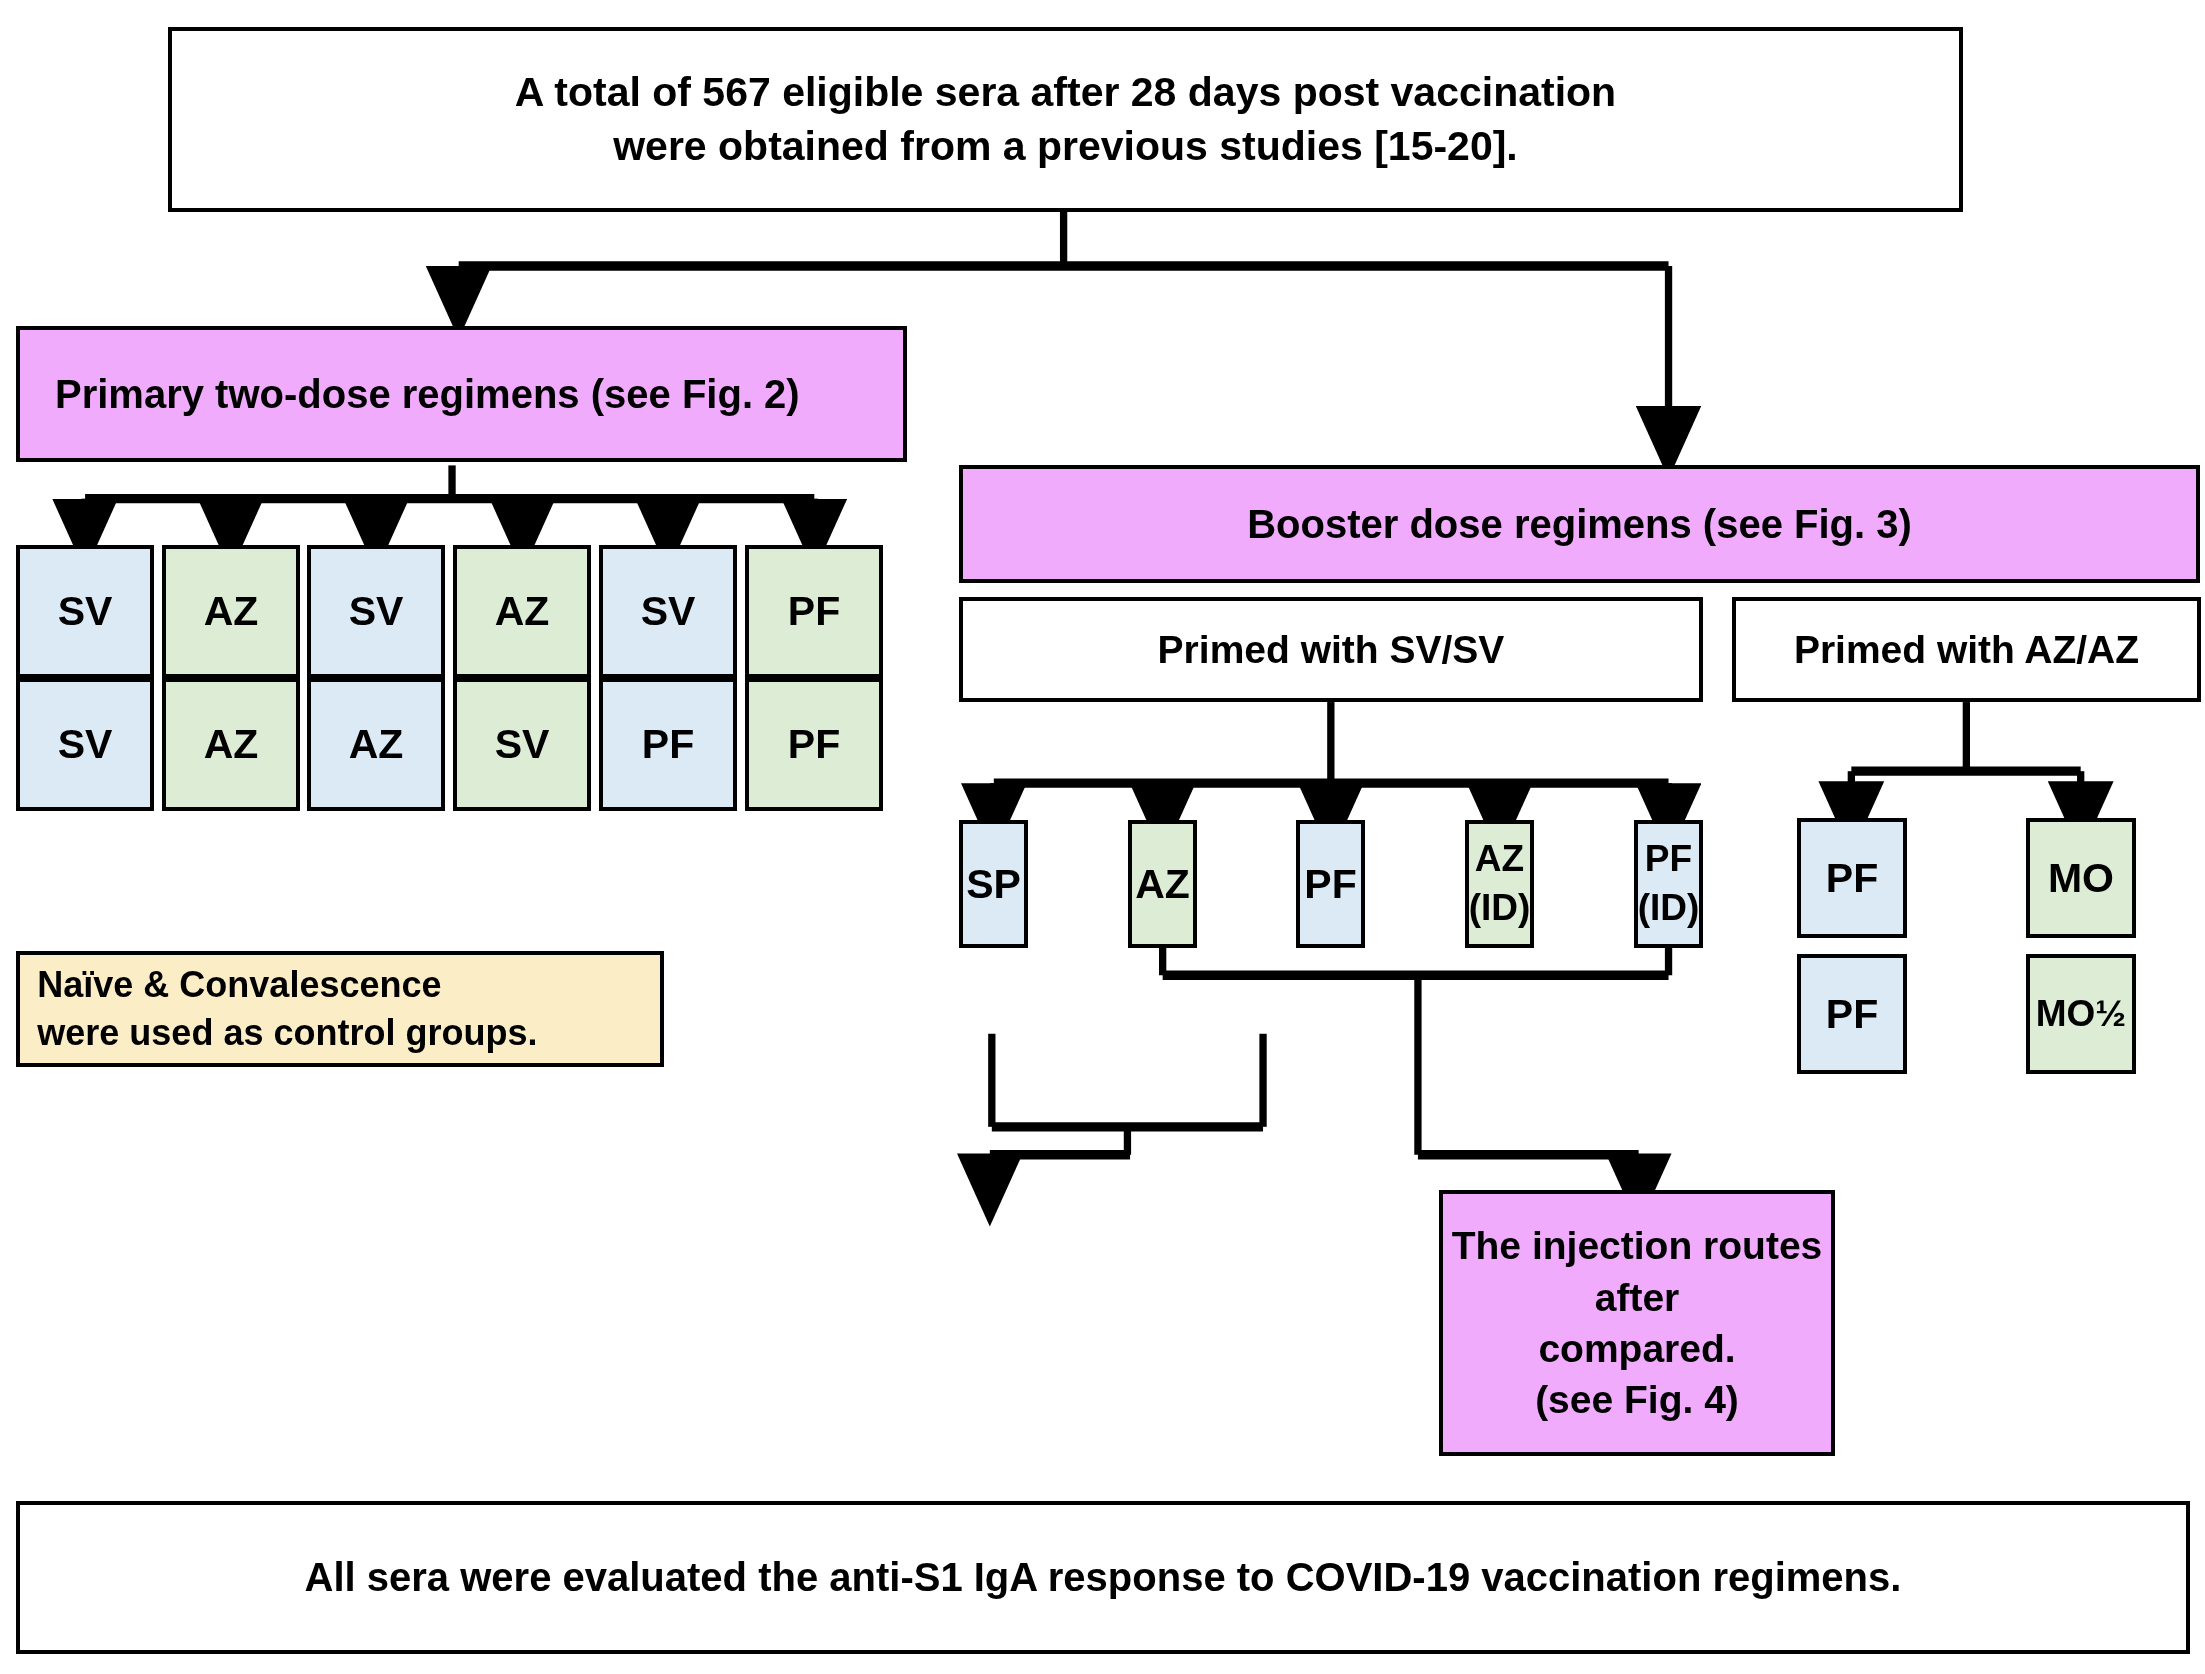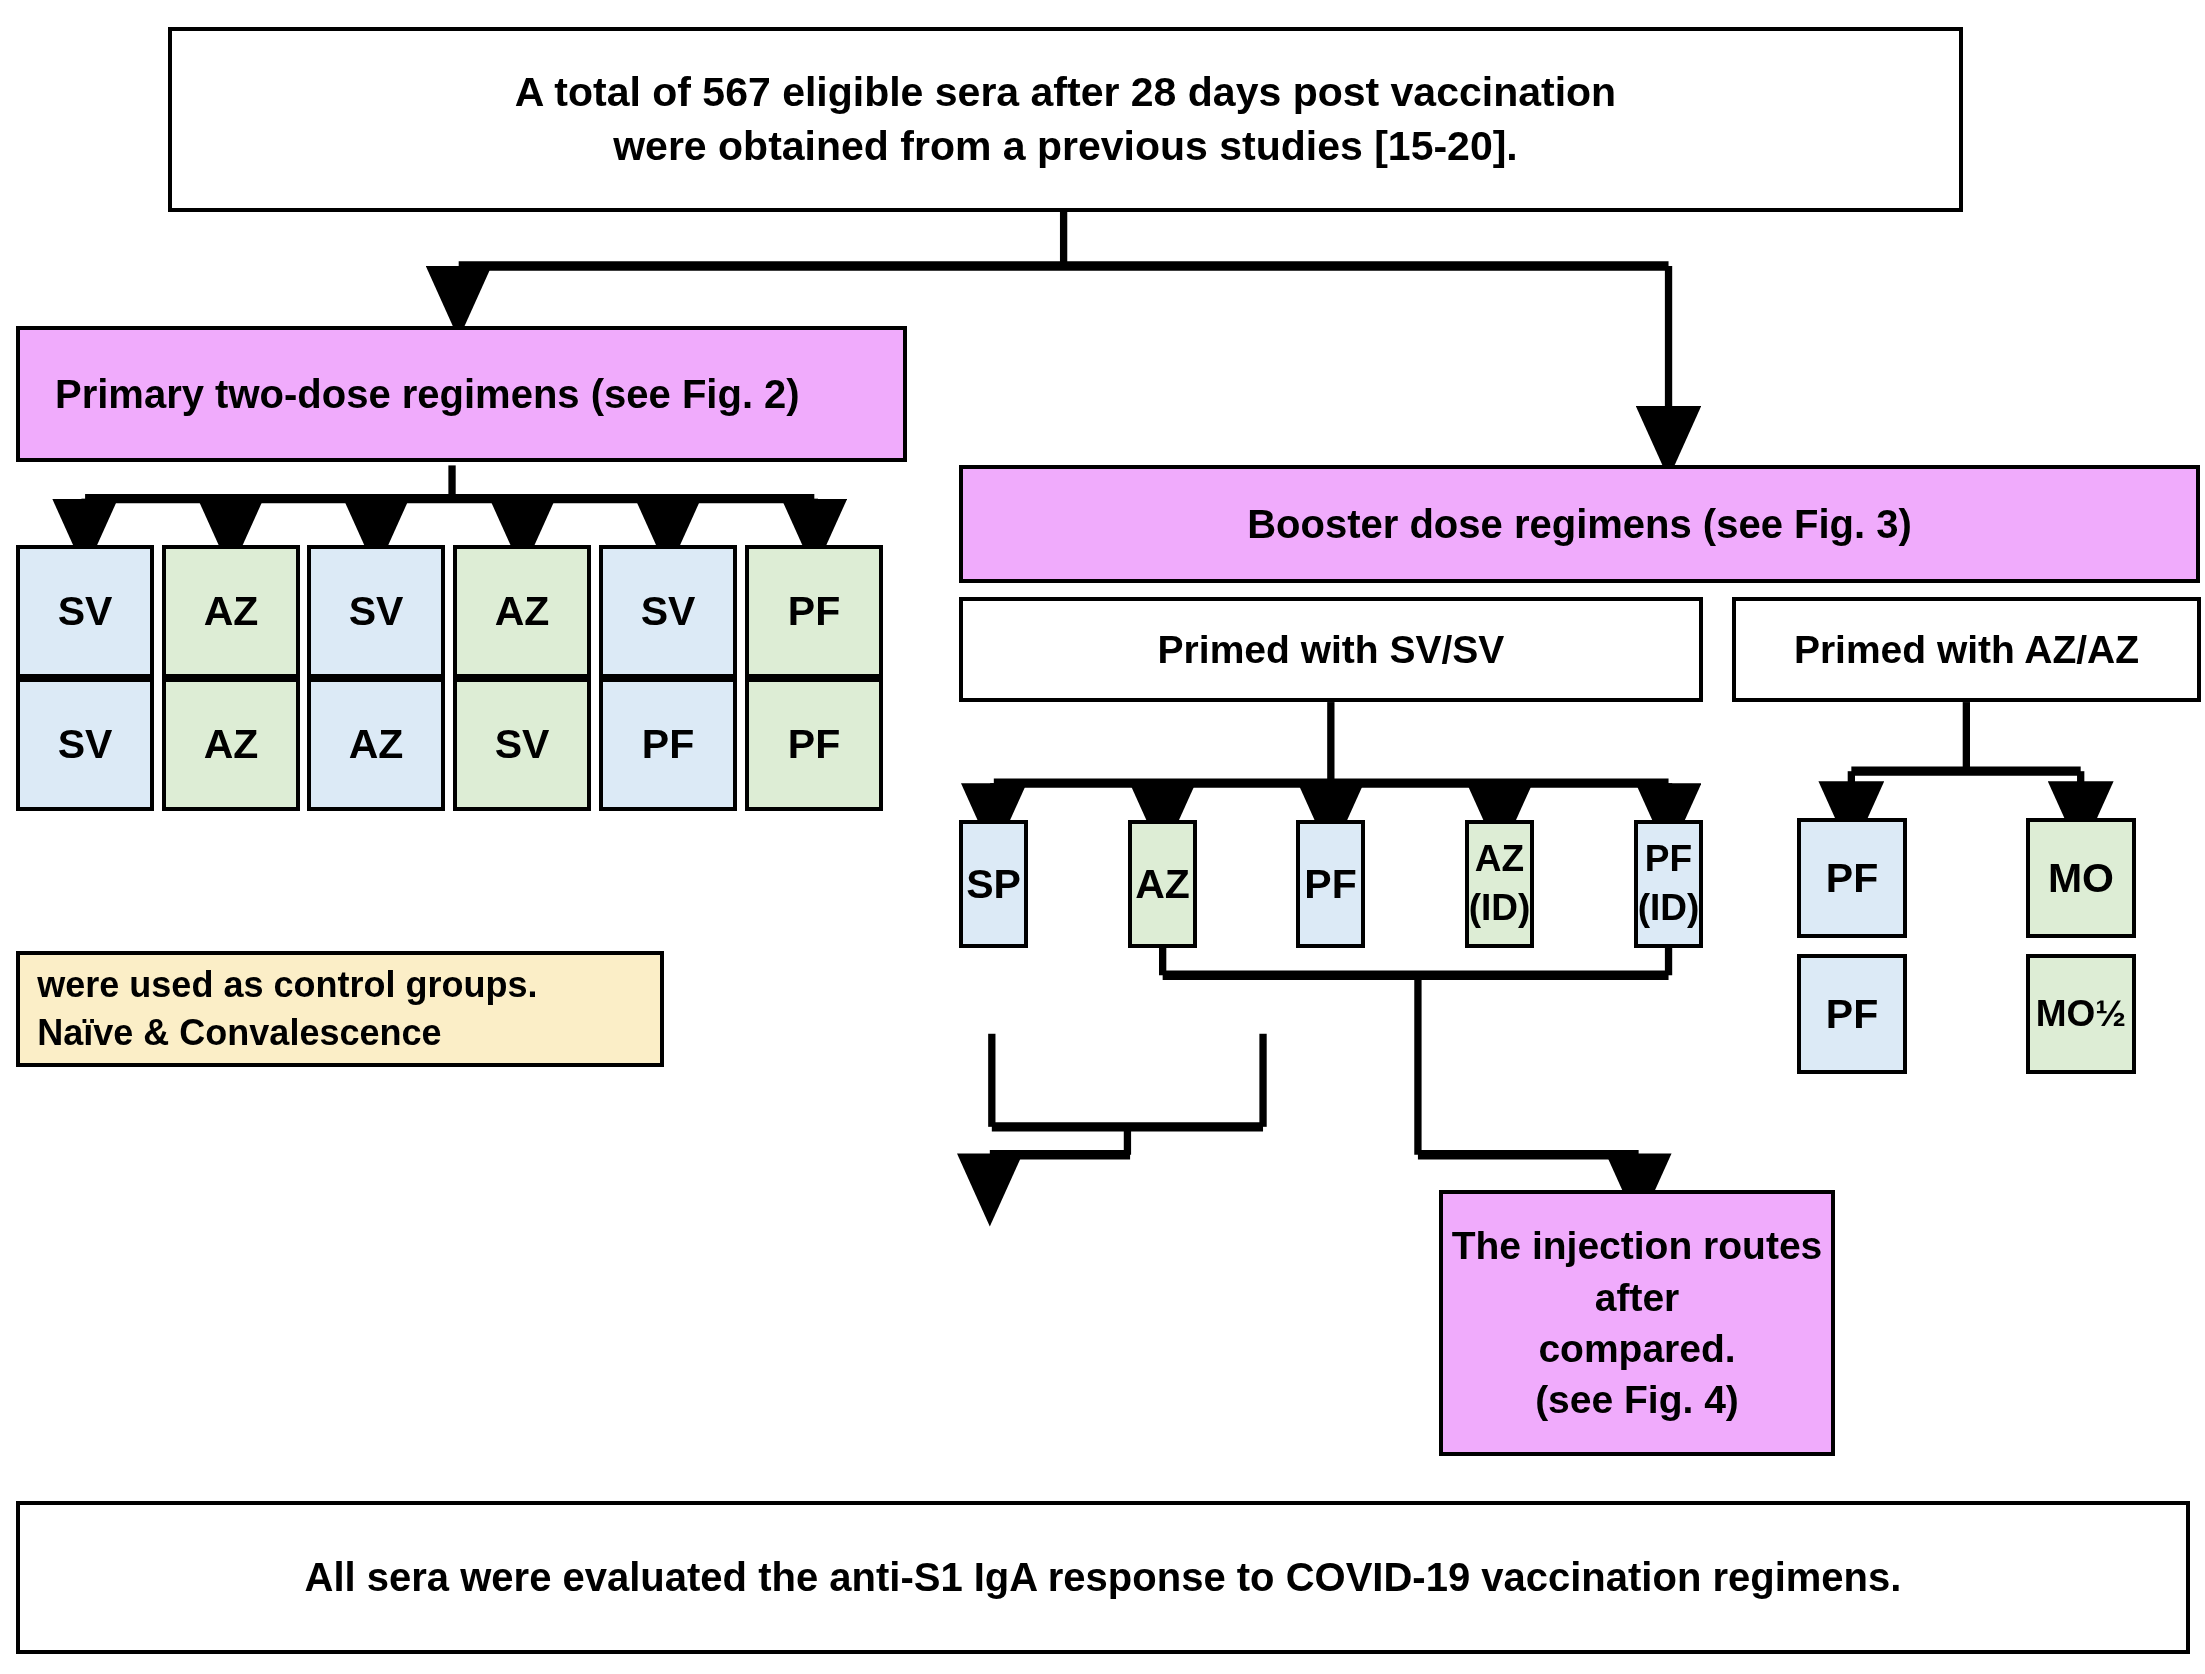--- a/index.html
+++ b/index.html
@@ -218,22 +218,22 @@
     </div>
   <div class="node blue fs-chip" style="left:1797px; top:954px; width:110px; height:120px;">
       <span>PF</span>
     </div>
   <div class="node green fs-chip-sm" style="left:2026px; top:954px; width:110px; height:120px;">
       <span>MO½</span>
     </div>
 
   <div class="node cream fs-ctrl left-align" style="left:16px; top:951px; width:648px; height:116px;">
     <div>
+      <div>Naïve &amp; Convalescence</div>
       <div>were used as control groups.</div>
-      <div>Naïve &amp; Convalescence</div>
     </div>
   </div>
 
 
   <div class="node peach fs-out" style="left:1439px; top:1190px; width:396px; height:266px;">
     <div>
       <div>The injection routes after</div>
       <div>compared.</div>
       <div>(see Fig. 4)</div>
     </div>

